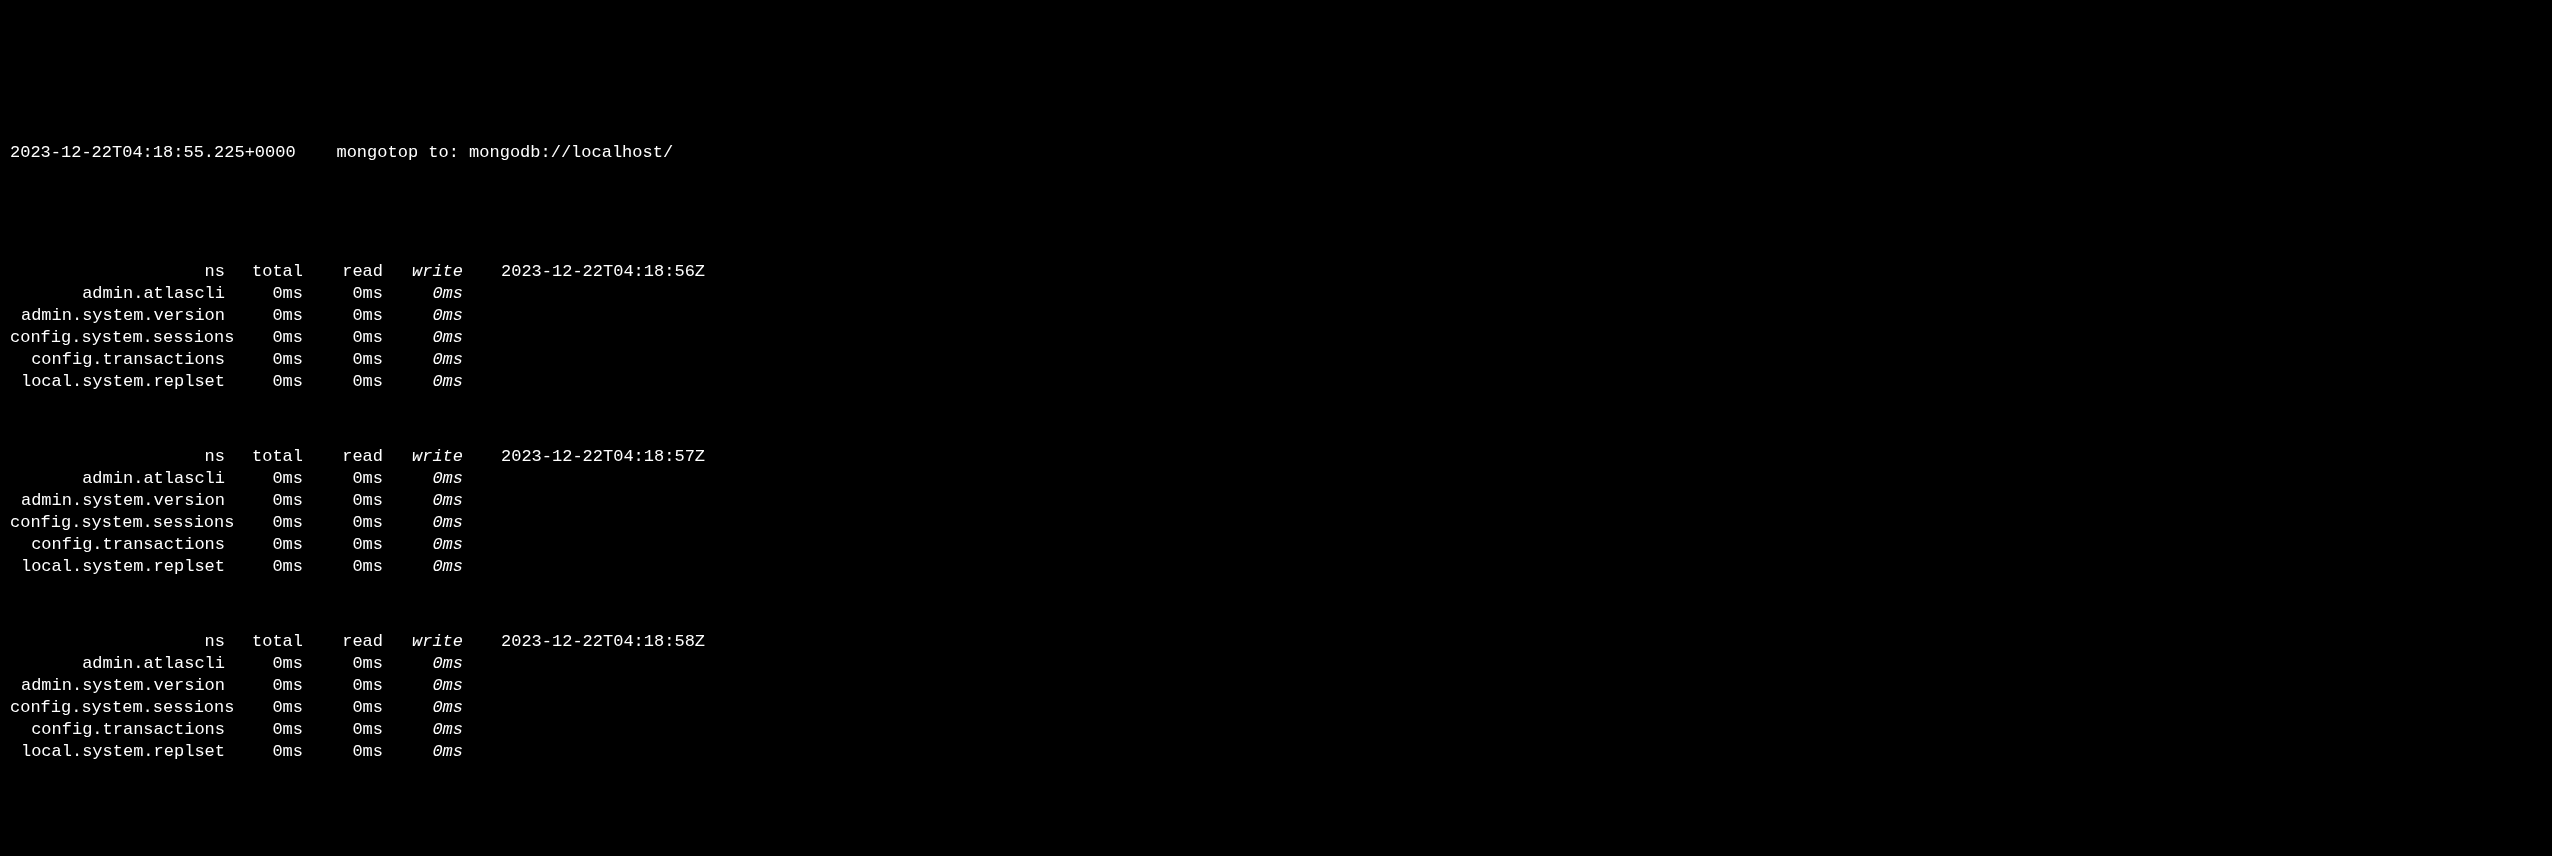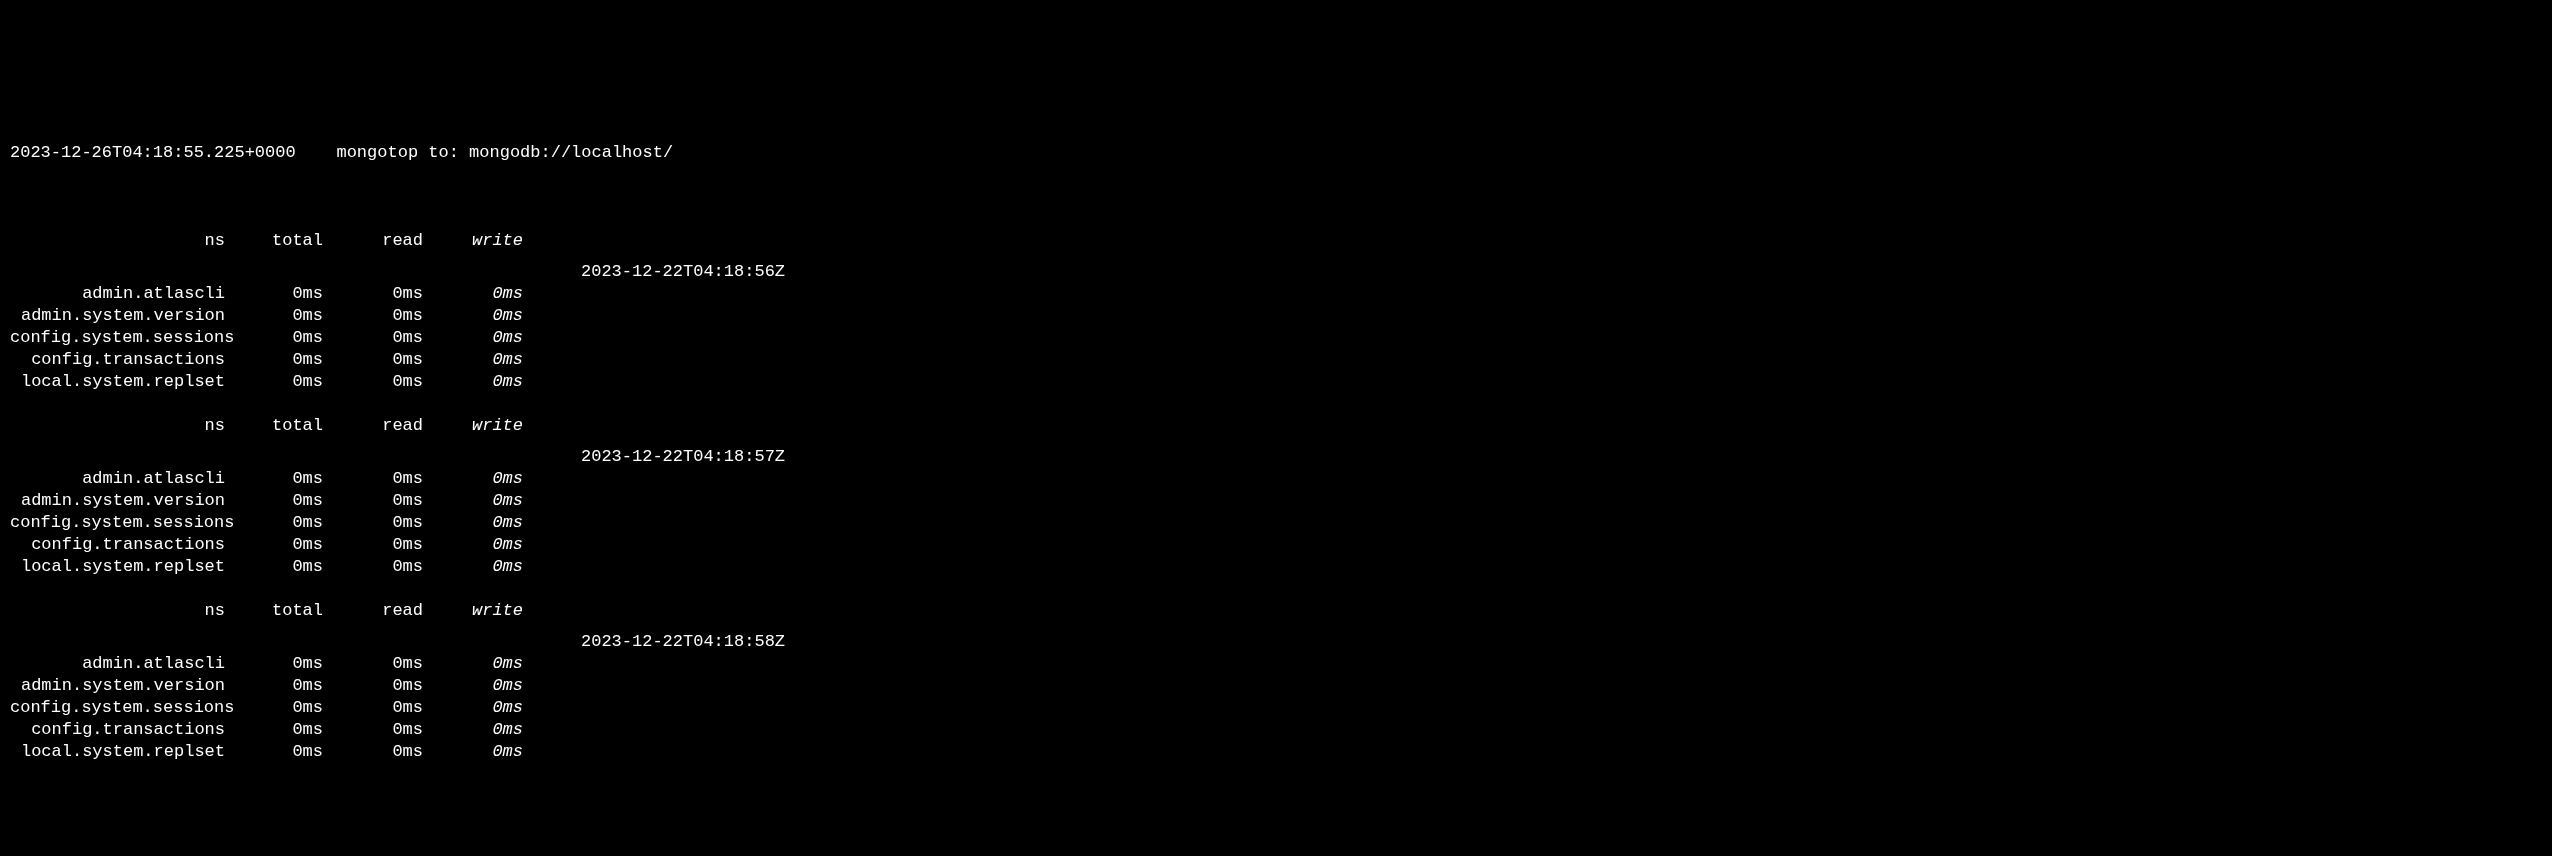--- a/index.html
+++ b/index.html
@@ -25,22 +25,21 @@
       display: flex;
     }
     .connection-line {
       display: flex;
     }
     .block {
       margin-top: 22px;
     }
     .row {
       display: flex;
-      align-items: flex-start;
-      gap: 20px;
+      align-items: flex-end;
     }
     .col-ns {
       width: 215px;
       text-align: right;
     }
     .col-total {
       width: 78px;
       text-align: right;
     }
     .col-read {
@@ -58,19 +57,19 @@
       margin-top: 31px;
     }
   </style>
 </head>
 <body>
 
 
 
 <div class="terminal">
   <div class="connection-line">
-    <span>2023-12-26T04:18:55.225+0000</span><span>    </span><span>mongotop to: mongodb://localhost/</span>
+    <span>2023-12-22T04:18:55.225+0000</span><span>    </span><span>mongotop to: mongodb://localhost/</span>
   </div>
   <div id="blocks-container"><div class="block"><div class="row"><span class="col-ns">ns</span><span class="col-total">total</span><span class="col-read">read</span><span class="col-write">write</span><span class="col-time">2023-12-22T04:18:56Z</span></div><div class="row"><span class="col-ns">admin.atlascli</span><span class="col-total">0ms</span><span class="col-read">0ms</span><span class="col-write">0ms</span></div><div class="row"><span class="col-ns">admin.system.version</span><span class="col-total">0ms</span><span class="col-read">0ms</span><span class="col-write">0ms</span></div><div class="row"><span class="col-ns">config.system.sessions</span><span class="col-total">0ms</span><span class="col-read">0ms</span><span class="col-write">0ms</span></div><div class="row"><span class="col-ns">config.transactions</span><span class="col-total">0ms</span><span class="col-read">0ms</span><span class="col-write">0ms</span></div><div class="row"><span class="col-ns">local.system.replset</span><span class="col-total">0ms</span><span class="col-read">0ms</span><span class="col-write">0ms</span></div></div><div class="block"><div class="row"><span class="col-ns">ns</span><span class="col-total">total</span><span class="col-read">read</span><span class="col-write">write</span><span class="col-time">2023-12-22T04:18:57Z</span></div><div class="row"><span class="col-ns">admin.atlascli</span><span class="col-total">0ms</span><span class="col-read">0ms</span><span class="col-write">0ms</span></div><div class="row"><span class="col-ns">admin.system.version</span><span class="col-total">0ms</span><span class="col-read">0ms</span><span class="col-write">0ms</span></div><div class="row"><span class="col-ns">config.system.sessions</span><span class="col-total">0ms</span><span class="col-read">0ms</span><span class="col-write">0ms</span></div><div class="row"><span class="col-ns">config.transactions</span><span class="col-total">0ms</span><span class="col-read">0ms</span><span class="col-write">0ms</span></div><div class="row"><span class="col-ns">local.system.replset</span><span class="col-total">0ms</span><span class="col-read">0ms</span><span class="col-write">0ms</span></div></div><div class="block"><div class="row"><span class="col-ns">ns</span><span class="col-total">total</span><span class="col-read">read</span><span class="col-write">write</span><span class="col-time">2023-12-22T04:18:58Z</span></div><div class="row"><span class="col-ns">admin.atlascli</span><span class="col-total">0ms</span><span class="col-read">0ms</span><span class="col-write">0ms</span></div><div class="row"><span class="col-ns">admin.system.version</span><span class="col-total">0ms</span><span class="col-read">0ms</span><span class="col-write">0ms</span></div><div class="row"><span class="col-ns">config.system.sessions</span><span class="col-total">0ms</span><span class="col-read">0ms</span><span class="col-write">0ms</span></div><div class="row"><span class="col-ns">config.transactions</span><span class="col-total">0ms</span><span class="col-read">0ms</span><span class="col-write">0ms</span></div><div class="row"><span class="col-ns">local.system.replset</span><span class="col-total">0ms</span><span class="col-read">0ms</span><span class="col-write">0ms</span></div></div></div>
 </div>
 
 
 
 
 </body></html>

